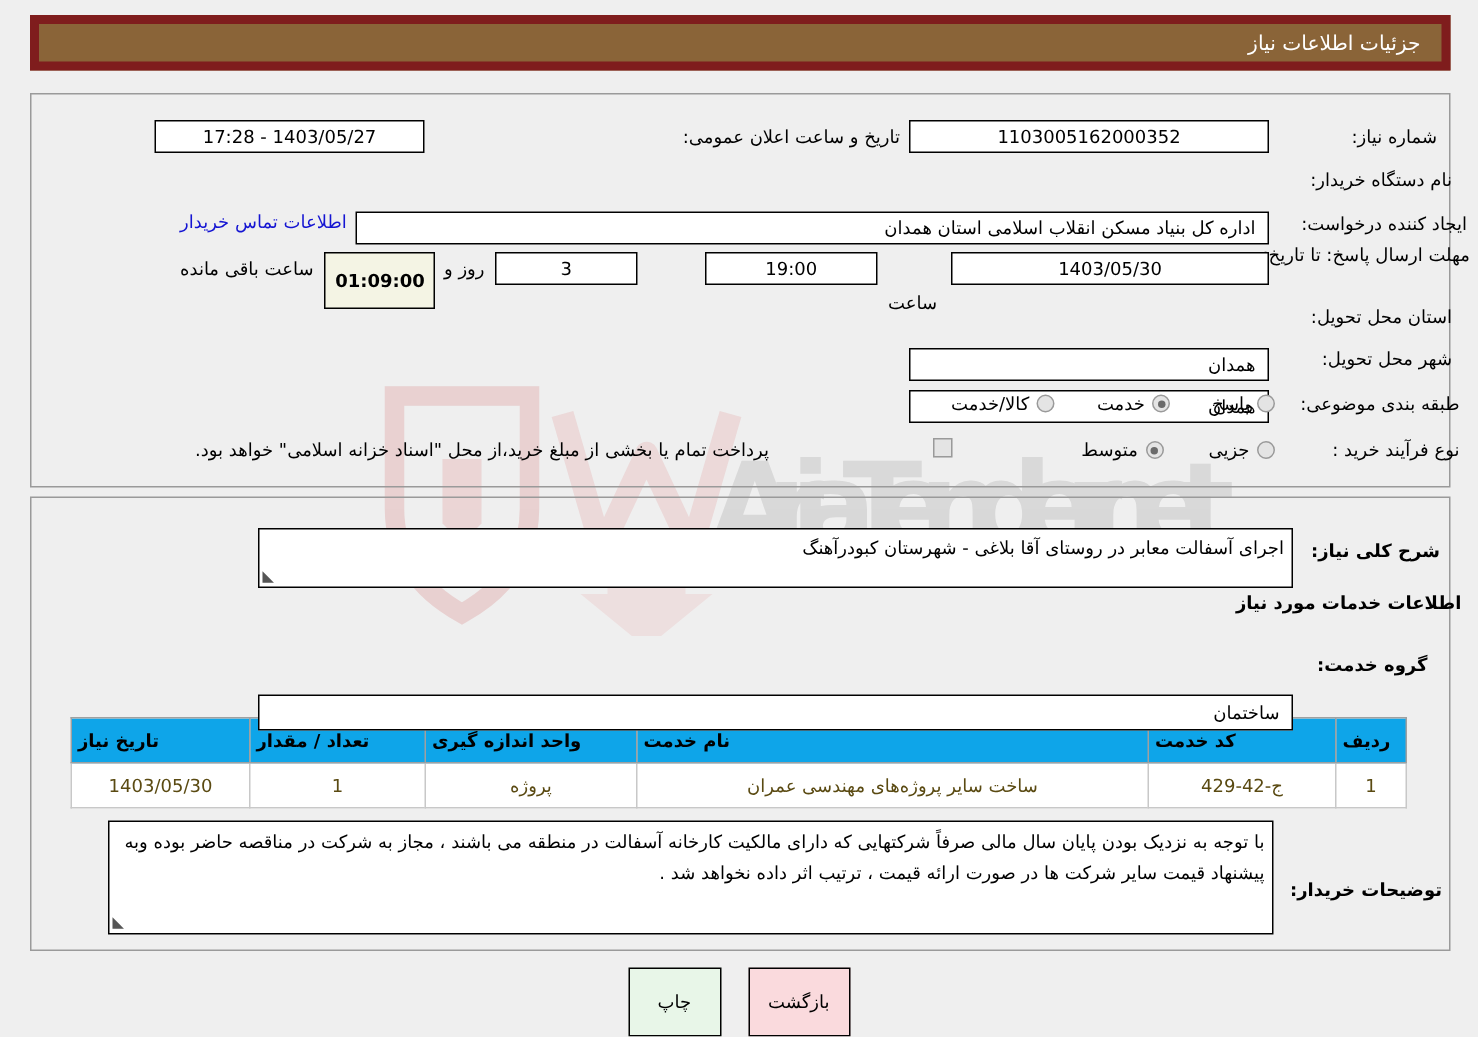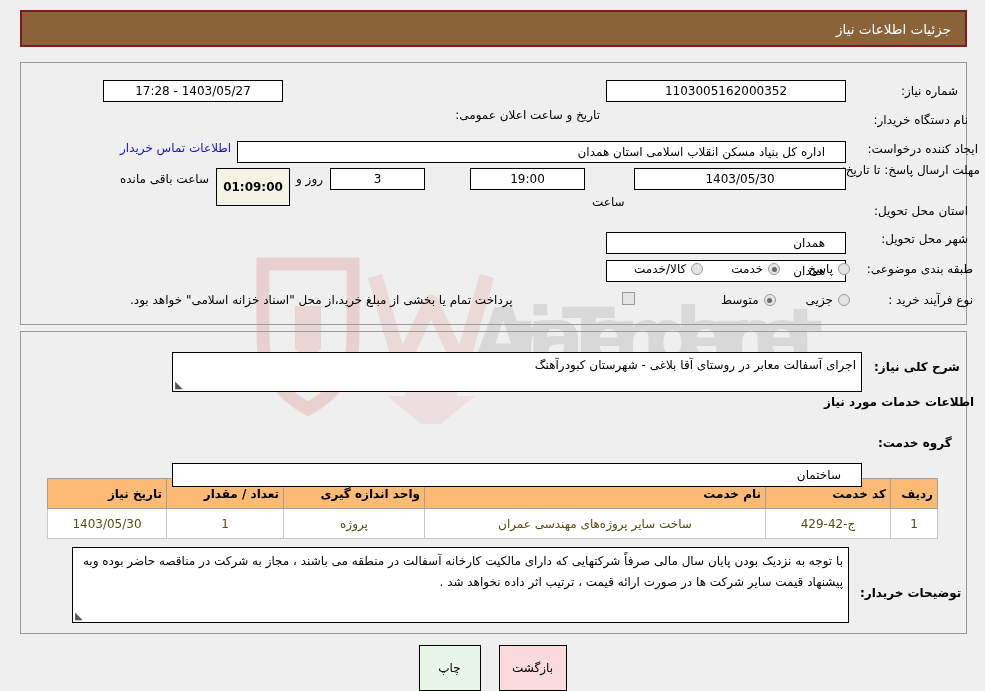--- a/index.html
+++ b/index.html
@@ -42,21 +42,21 @@
   }
 
   
   .header-bar {
     position: absolute;
     left: 20px;
     top: 10px;
     width: 947px;
     height: 37px;
     background: #8a6438;
-    border: 2px solid #7f1d1d;
+    border: 6px solid #7f1d1d;
     box-sizing: border-box;
     display: flex;
     align-items: center;
     justify-content: flex-start;
     padding: 0 14px;
     z-index: 3;
   }
   .header-bar .title {
     color: #ffffff;
     font-size: 13.5px;
@@ -96,21 +96,21 @@
   }
 
   
   .box {
     box-sizing: border-box;
     border: 1px solid #000;
     background: #ffffff;
     font-family: "DejaVu Sans", "Liberation Sans", sans-serif;
     font-size: 12px;
     color: #000;
-    padding: 1px 20px;
+    padding: 1px 8px;
     display: flex;
     align-items: center;
     overflow: hidden;
   }
   .box.center { justify-content: center; }
   .box.rightt { justify-content: flex-start; margin-top: 32px; }
 
   .box.highlight {
     background: #f4f4e4;
     border: 1px solid #000;
@@ -199,27 +199,27 @@
     width: 891px;
     z-index: 2;
   }
   table.grid {
     width: 100%;
     border-collapse: collapse;
     font-size: 12px;
     background: #fff;
   }
   table.grid th {
-    background: #fdba74;
+    background: #0ea5e9;
     border: 1px solid #a0a0a0;
     font-weight: bold;
     color: #000;
     height: 25px;
     padding: 2px 4px;
-    text-align: right;
+    text-align: left;
     font-size: 12px;
   }
   table.grid td {
     background: #ffffff;
     border: 1px solid #c8c8c8;
     height: 25px;
     padding: 2px 6px;
     text-align: center;
     color: #5a4a12;
     font-size: 12px;
@@ -276,21 +276,21 @@
     <span class="title">جزئیات اطلاعات نیاز</span>
   </div>
 
   <div class="panel" id="panel-top"></div>
 
   <div class="row" style="left:858px; top:80px; width:100px; height:22px; justify-content:flex-start; z-index:3;">
     <span class="lbl">شماره نیاز:</span>
   </div>
   <div class="box center" style="position:absolute; left:606px; top:80px; width:240px; height:22px; z-index:3;">1103005162000352</div>
 
-  <div class="row" style="left:482px; top:80px; width:118px; height:22px; justify-content:flex-start; z-index:3;margin-top:24px;">
+  <div class="row" style="left:482px; top:80px; width:118px; height:22px; justify-content:flex-start; z-index:3;">
     <span class="lbl">تاریخ و ساعت اعلان عمومی:</span>
   </div>
   <div class="box center" style="position:absolute; left:103px; top:80px; width:180px; height:22px; z-index:3;">1403/05/27 - 17:28</div>
 
   <div class="row" style="left:858px; top:109px; width:110px; height:22px; justify-content:flex-start; z-index:3;">
     <span class="lbl">نام دستگاه خریدار:</span>
   </div>
   <div class="box rightt" style="position:absolute; left:237px; top:109px; width:609px; height:22px; z-index:3;">اداره کل بنیاد مسکن انقلاب اسلامی استان همدان</div>
 
   <div class="row" style="left:858px; top:138px; width:120px; height:22px; justify-content:flex-start; z-index:3;">

